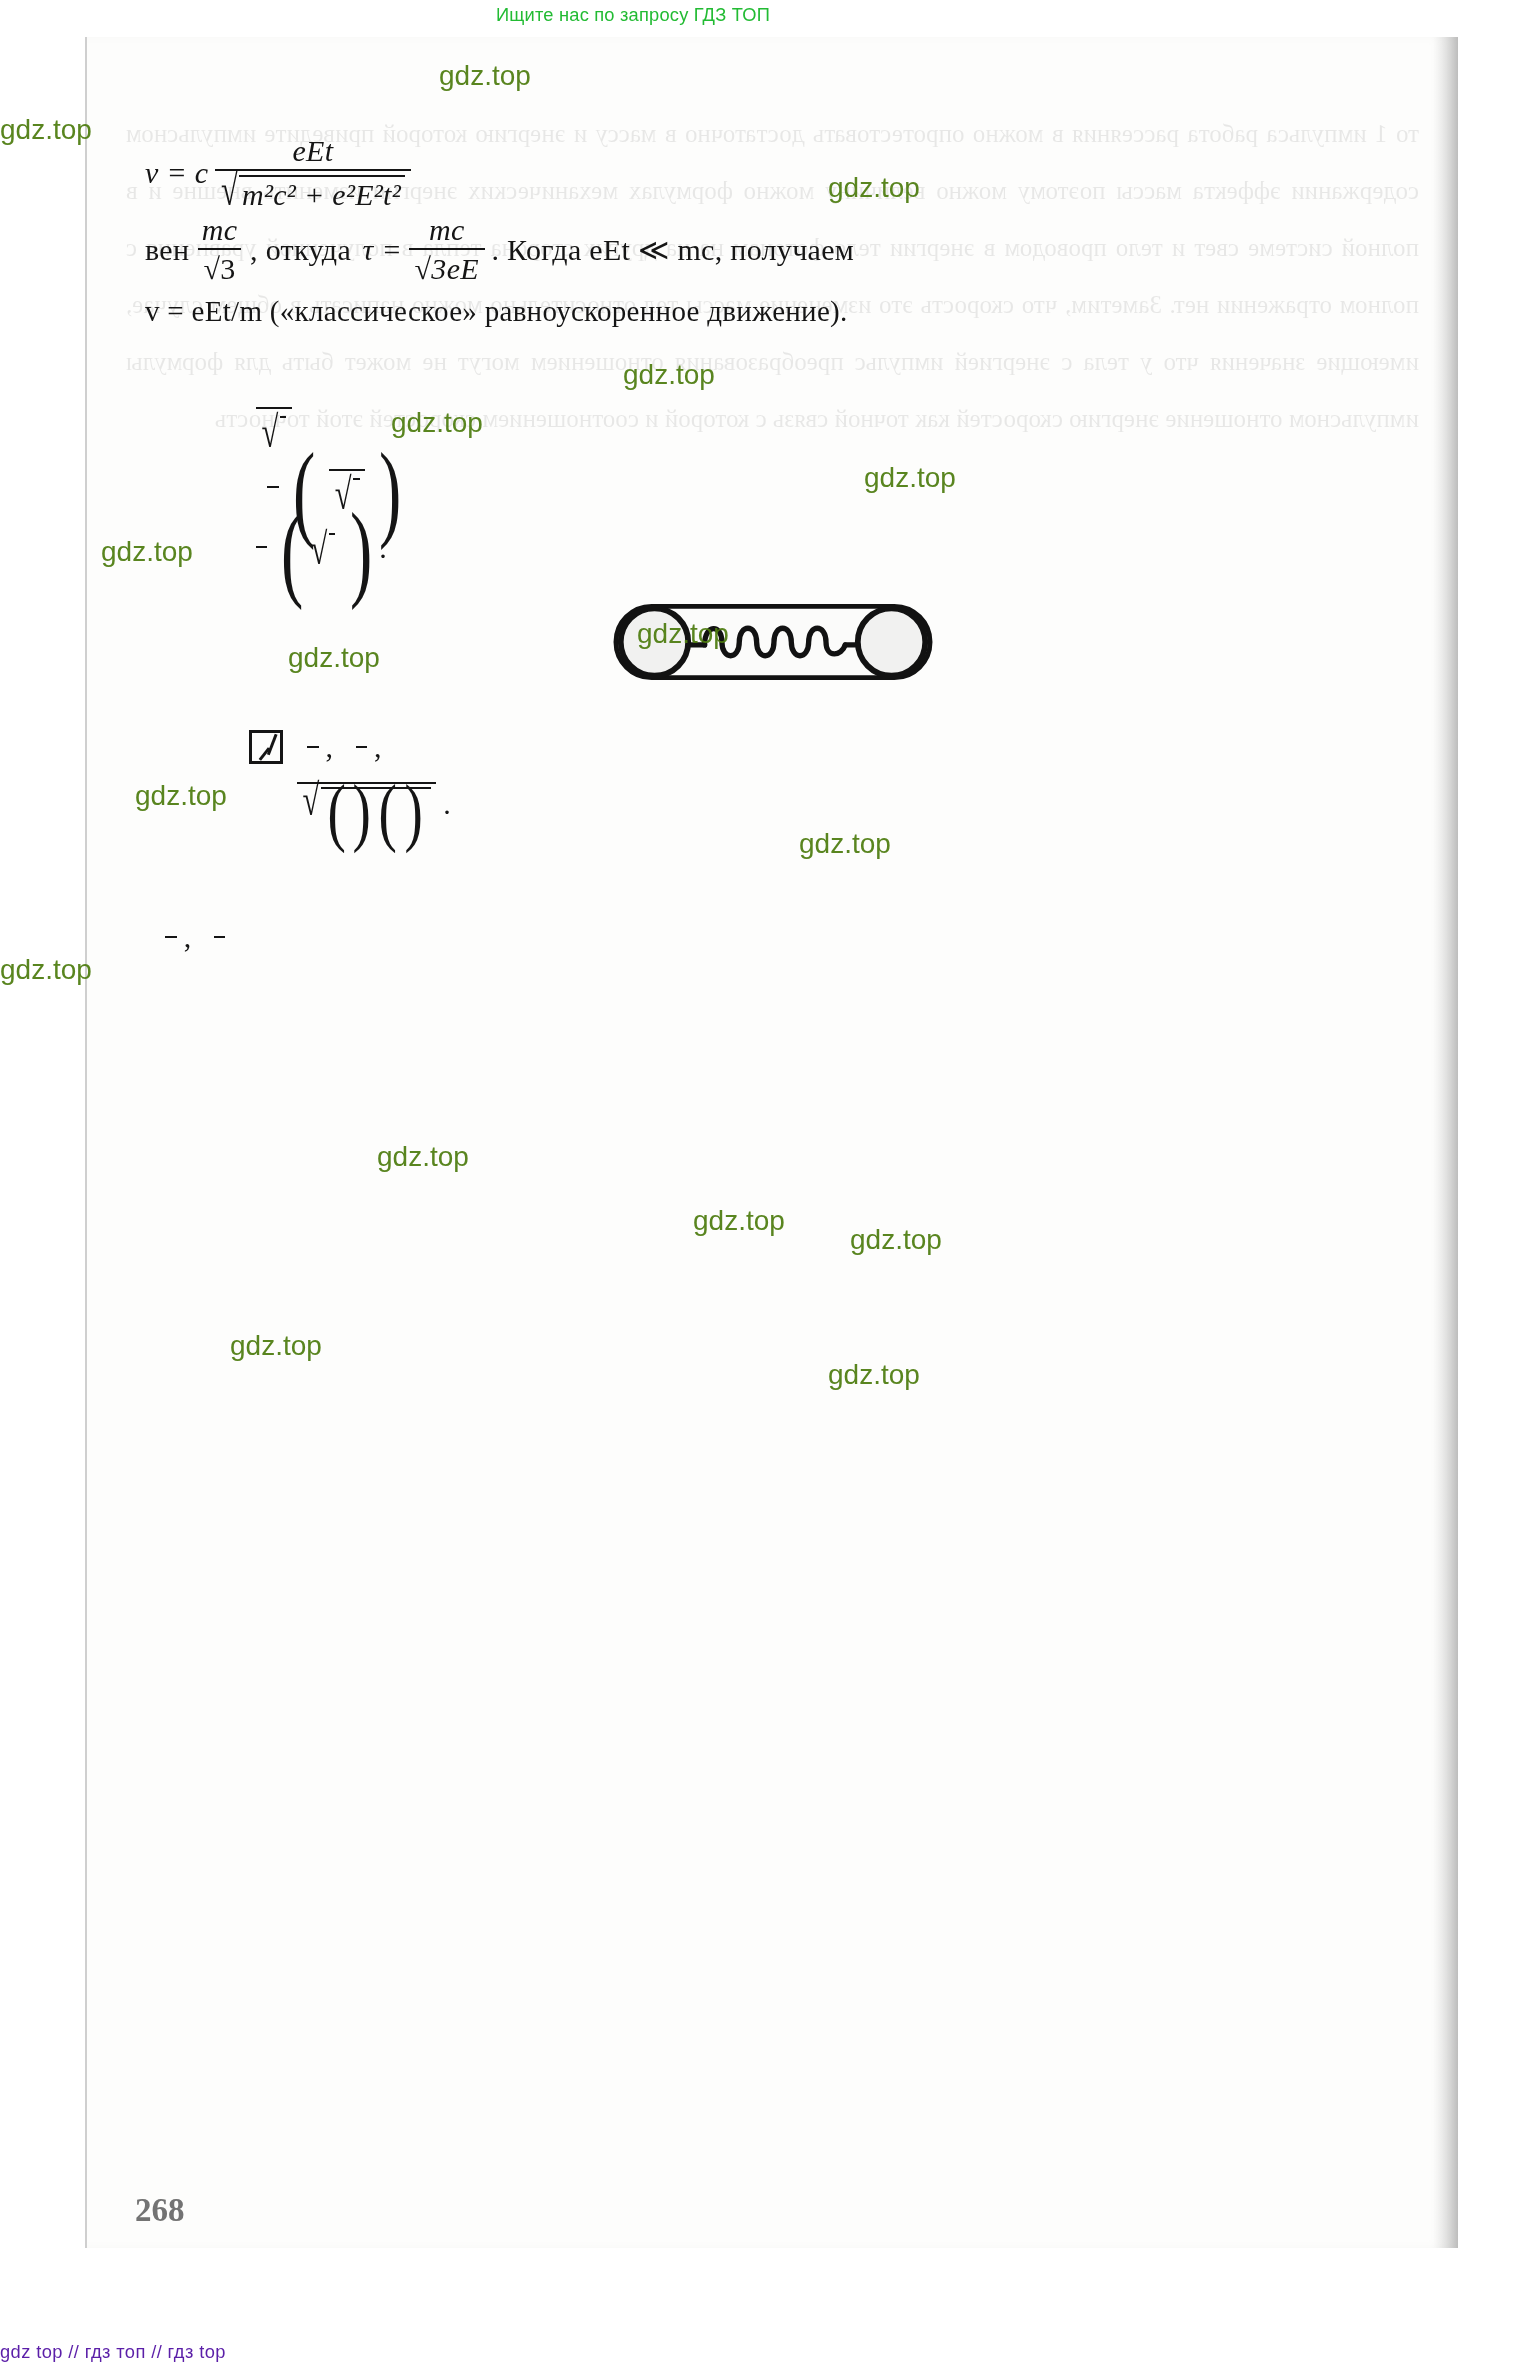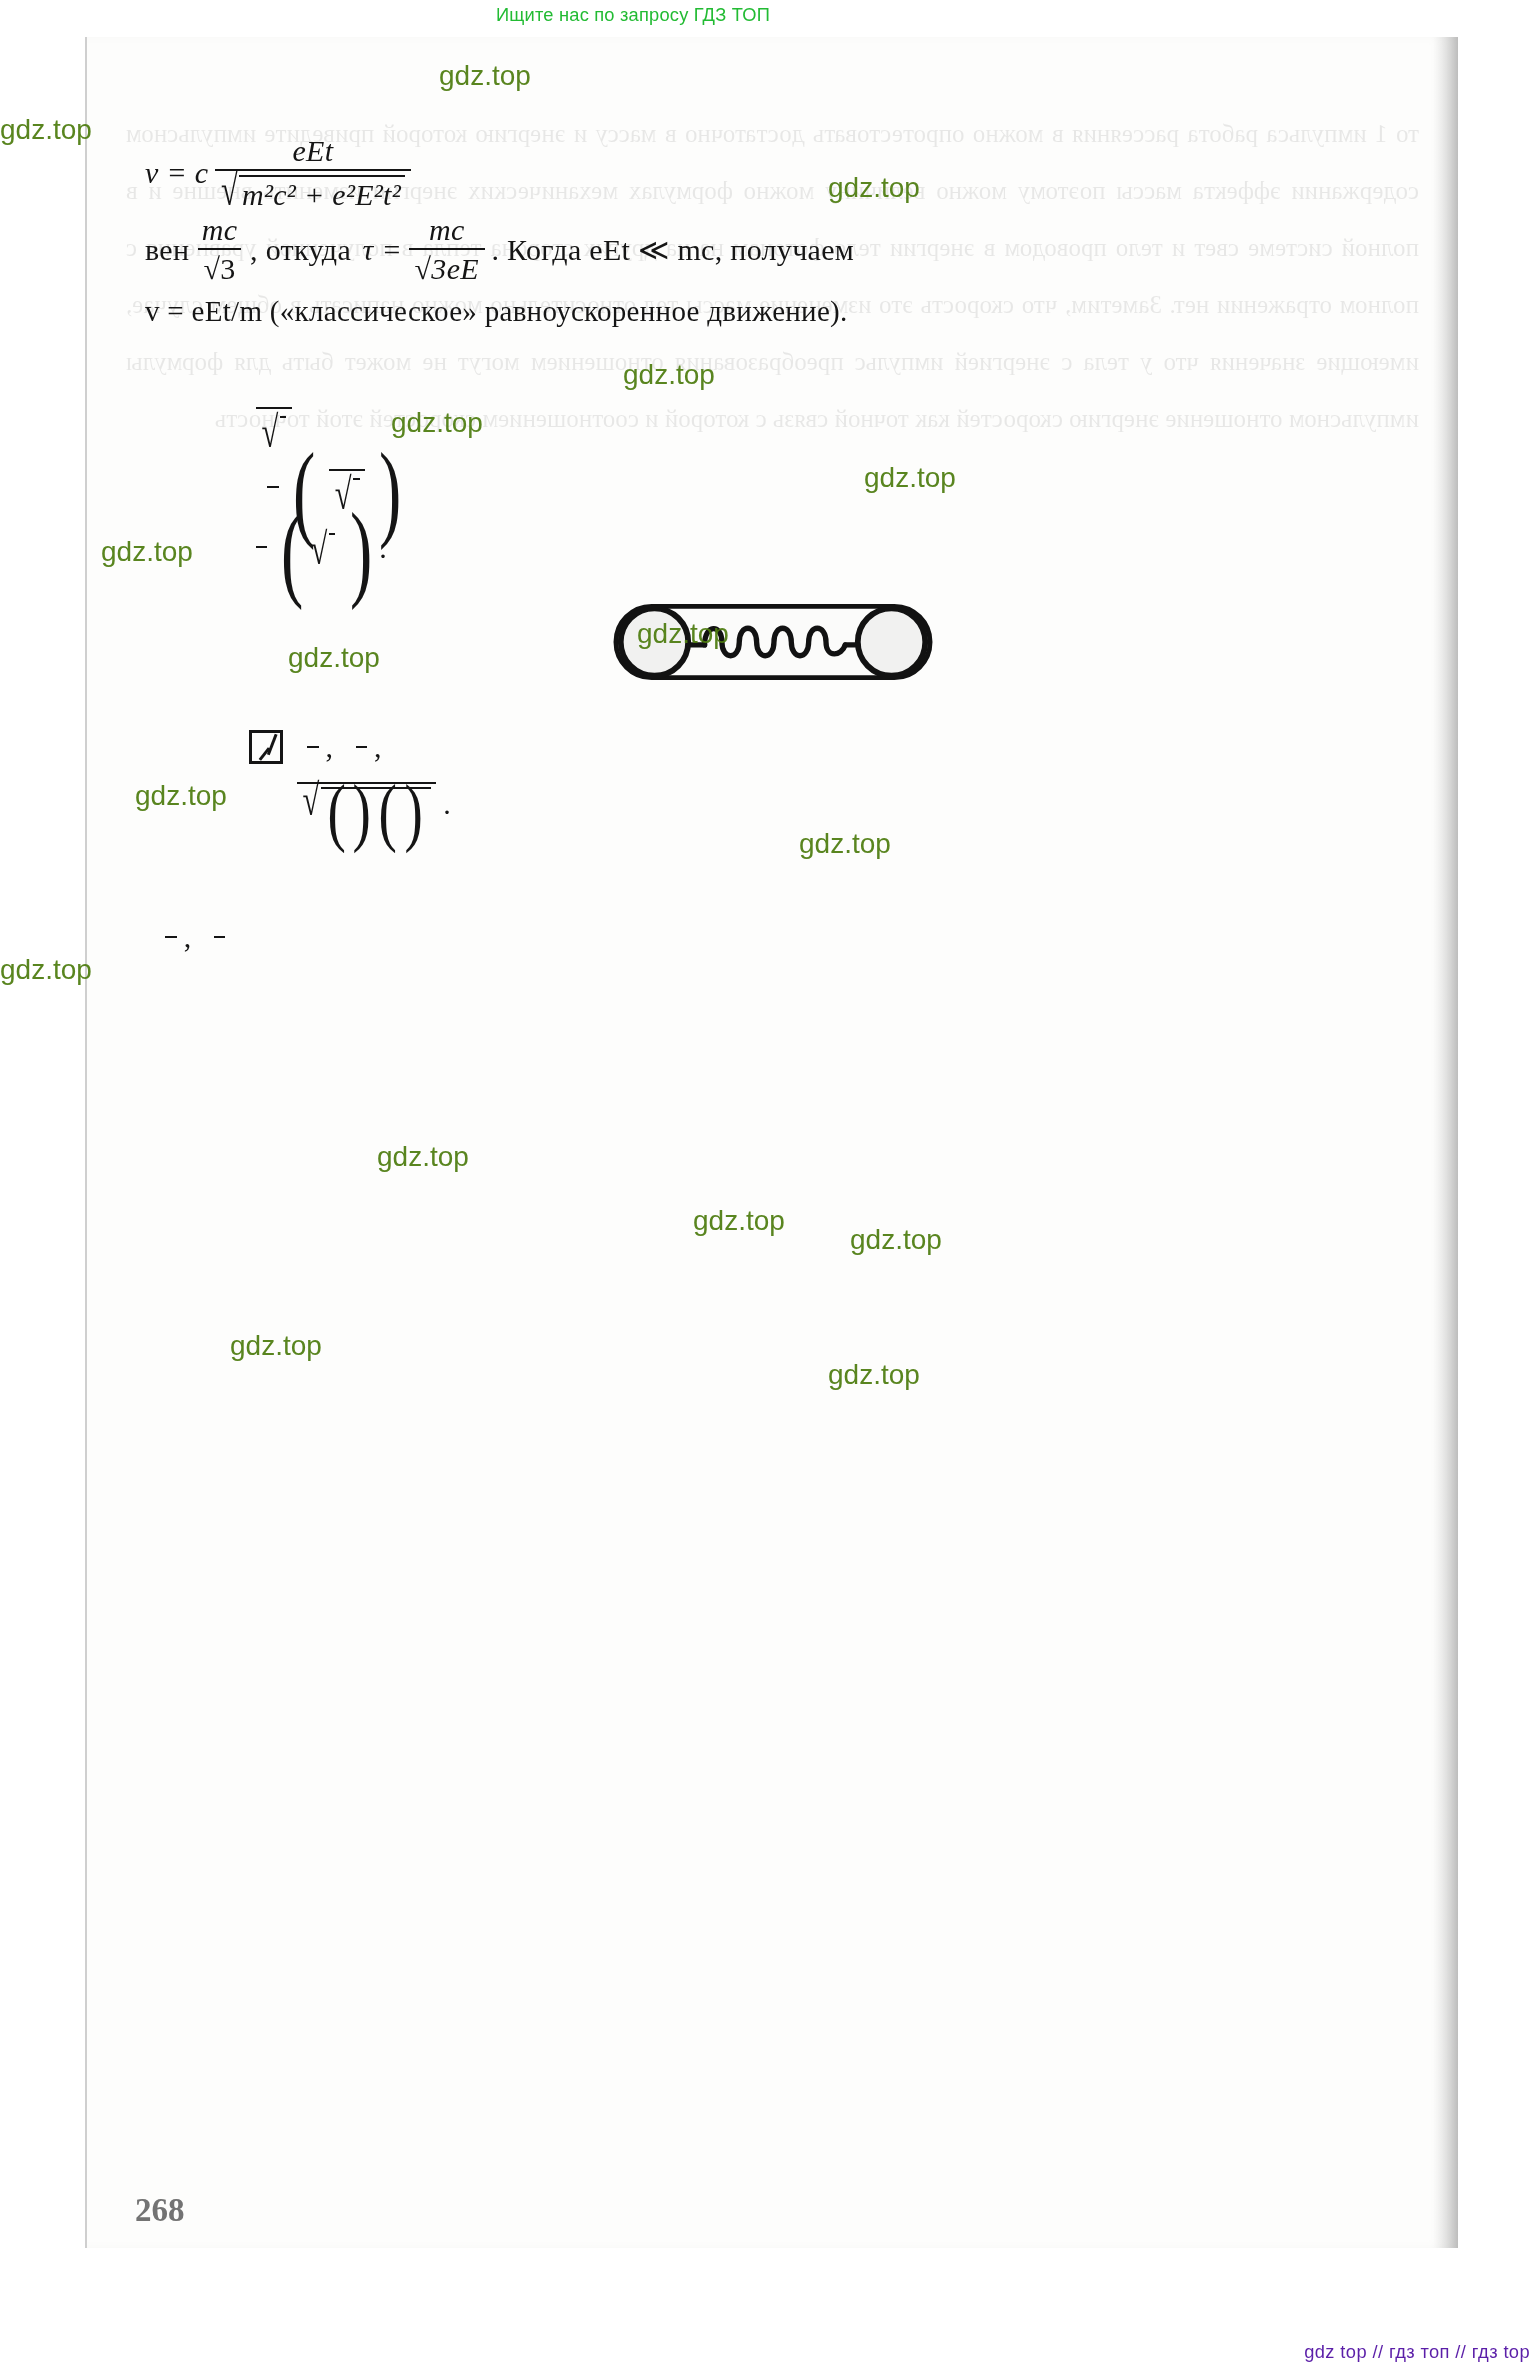--- a/index.html
+++ b/index.html
@@ -105,21 +105,21 @@
 
   
   .page-number{
     position:absolute;left:135px;top:2192px;
     font-size:33px;font-weight:bold;color:#737373;
     font-family:"Liberation Serif",serif;
   }
   
   .footer{
     position:absolute;left:0;top:2341px;width:1530px;
-    text-align:right;color:#5b1fa8;
+    text-align:left;color:#5b1fa8;
     font-family:"Liberation Sans",sans-serif;font-size:18.3px;letter-spacing:0.4px;
   }
   
   .wm{
     position:absolute;font-family:"Liberation Sans",sans-serif;
     font-size:28px;color:#4d7c0f;opacity:.93;pointer-events:none;
     white-space:nowrap;
   }
 </style>
 </head>

